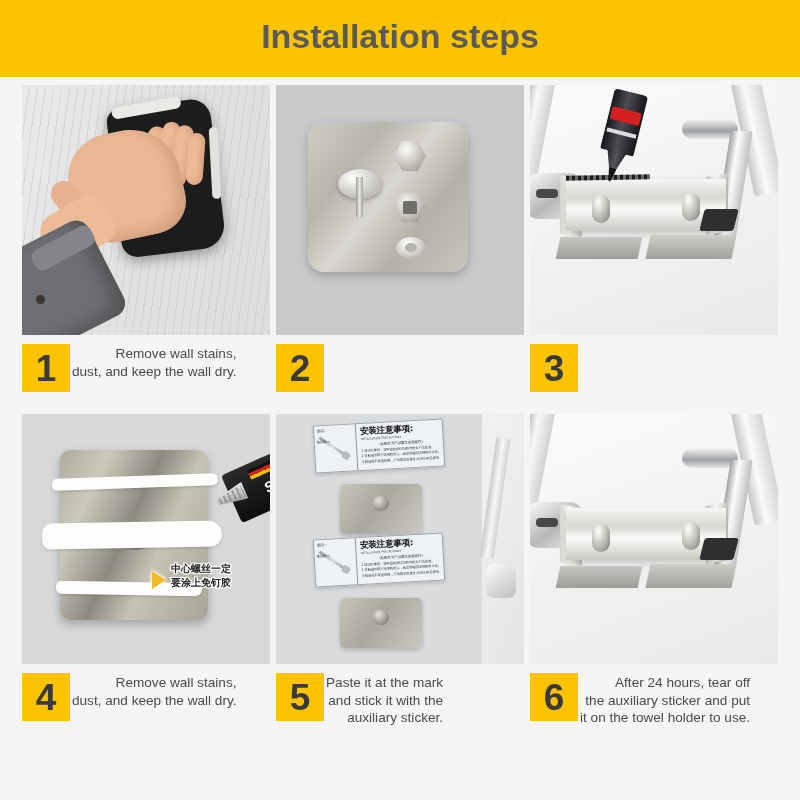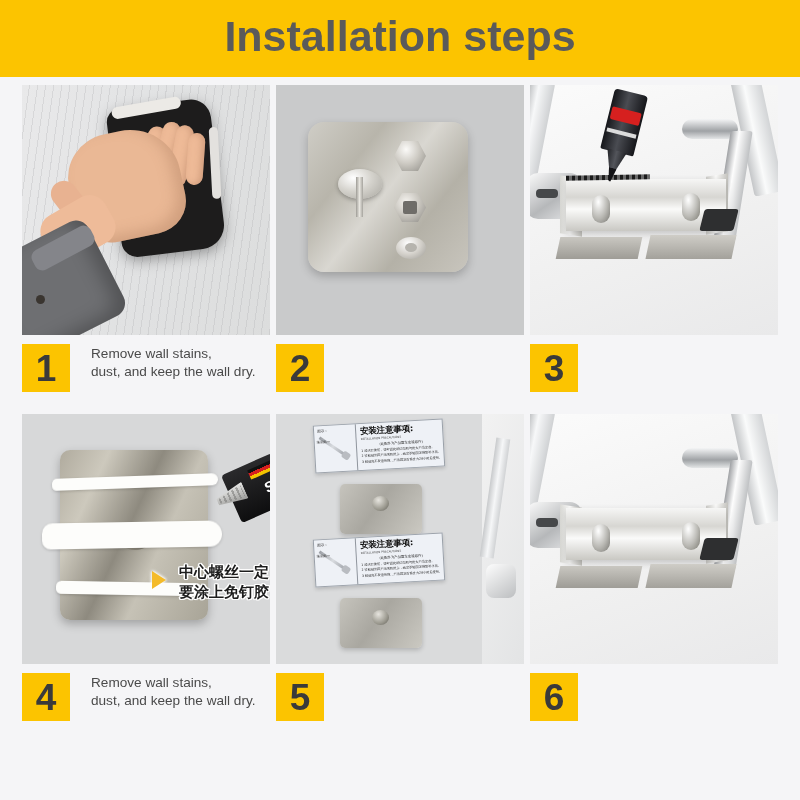--- a/index.html
+++ b/index.html
@@ -10,21 +10,21 @@
     overflow: hidden;
   }
   .page { position: relative; width: 800px; height: 800px; background: #f5f5f7; }
 
   
   .header {
     position: absolute; left: 0; top: 0; width: 800px; height: 72px;
     background: #fcc400; display: flex; align-items: center; justify-content: center;
   }
   .header-title {
-    font-size: 43px; font-weight: bold; color: #5a5a5a;
+    font-size: 34px; font-weight: bold; color: #5a5a5a;
     letter-spacing: 0px; line-height: 1;
     font-family: "Liberation Sans", sans-serif;
   }
   .header-underline {
     position: absolute; left: 0; top: 72px; width: 800px; height: 5px; background: #fcc400;
   }
 
   
   .grid {
     position: absolute; left: 22px; top: 85px;
@@ -43,23 +43,24 @@
 
   
   .caption-row { display: flex; align-items: flex-start; margin-top: 9px; }
   .num-badge {
     flex: 0 0 auto; width: 48px; height: 48px; background: #fcc400;
     color: #3a3a3a; font-size: 37px; font-weight: bold;
     display: flex; align-items: center; justify-content: center;
     line-height: 1; font-family: "Liberation Sans", sans-serif;
   }
   .caption-text {
-    margin-left: 21px; color: #4a4a4a; font-size: 13.6px; line-height: 1.30;
+    margin-left: 2px; color: #4a4a4a; font-size: 13.6px; line-height: 1.30;
     padding-top: 1px; font-family: "Liberation Sans", sans-serif;
     white-space: pre-line;
+    text-align: right;
   }
 
   
   .p1 { background: linear-gradient(105deg,#e9e9ea 0%, #e2e3e4 40%, #dcdddd 100%); }
   .p1 .wall-lines {
     position: absolute; inset: 0;
     background: repeating-linear-gradient(98deg,
       rgba(255,255,255,0) 0px, rgba(255,255,255,0) 7px,
       rgba(175,175,178,.30) 7px, rgba(175,175,178,.30) 8px);
   }
@@ -301,21 +302,21 @@
   }
   .p4 .callout {
     position:absolute; left:130px; top:148px; display:flex; align-items:flex-start;
   }
   .p4 .tri {
     width:0; height:0; border-top:9px solid transparent; border-bottom:9px solid transparent;
     border-left:14px solid #f4bb2b; margin-top:9px;
     filter: drop-shadow(0 0 1.5px #fff) drop-shadow(0 0 1.5px #fff);
   }
   .p4 .cn-text {
-    margin-left:13px; color:#1d1d1d; font-size:15px; font-weight:bold; line-height:1.35;
+    margin-left:5px; color:#1d1d1d; font-size:10px; font-weight:bold; line-height:1.35;
     white-space: pre-line;
     text-shadow:
       1.4px 0 0 #fff, -1.4px 0 0 #fff, 0 1.4px 0 #fff, 0 -1.4px 0 #fff,
       1px 1px 0 #fff, -1px -1px 0 #fff, 1px -1px 0 #fff, -1px 1px 0 #fff;
     font-family: "DejaVu Sans", sans-serif;
   }
 
   
   .p5 { background:#dadbdc; }
   .p5 .unit { position:absolute; }
@@ -531,20 +532,23 @@
               <div class="s-note">(此配件为产品固定安装组件)</div>
               <div class="s-line">1 清洁打磨前，请牢固此部位面积与推大产品定准。</div>
               <div class="s-line">2 待粘贴剂四产品面积推上，确定胶粘固定辅助补水后。</div>
               <div class="s-line">3 粘贴完不要遗用拖，产品固定后需全力24小时后使用。</div>
             </div>
           </div>
         </div>
       </div>
       <div class="caption-row">
         <div class="num-badge">5</div>
+        <div class="caption-text">Paste it at the mark
+and stick it with the
+auxiliary sticker.</div>
       </div>
     </div>
 
     <div class="cell">
       <div class="photo chrome">
         <div class="bg"></div>
         <div class="bar-left"></div>
         <div class="bar-right"></div>
         <div class="knob"></div>
         <div class="post-right"></div>
@@ -553,17 +557,20 @@
         <div class="bracket-wingR"></div>
         <div class="bracket"></div>
         <div class="boltL"></div>
         <div class="boltR"></div>
         <div class="shadow-blk"></div>
         <div class="patchL"></div>
         <div class="patchR"></div>
       </div>
       <div class="caption-row">
         <div class="num-badge">6</div>
+        <div class="caption-text">After 24 hours, tear off
+the auxiliary sticker and put
+it on the towel holder to use.</div>
       </div>
     </div>
 
   </div>
 </div>
 
 </body></html>

